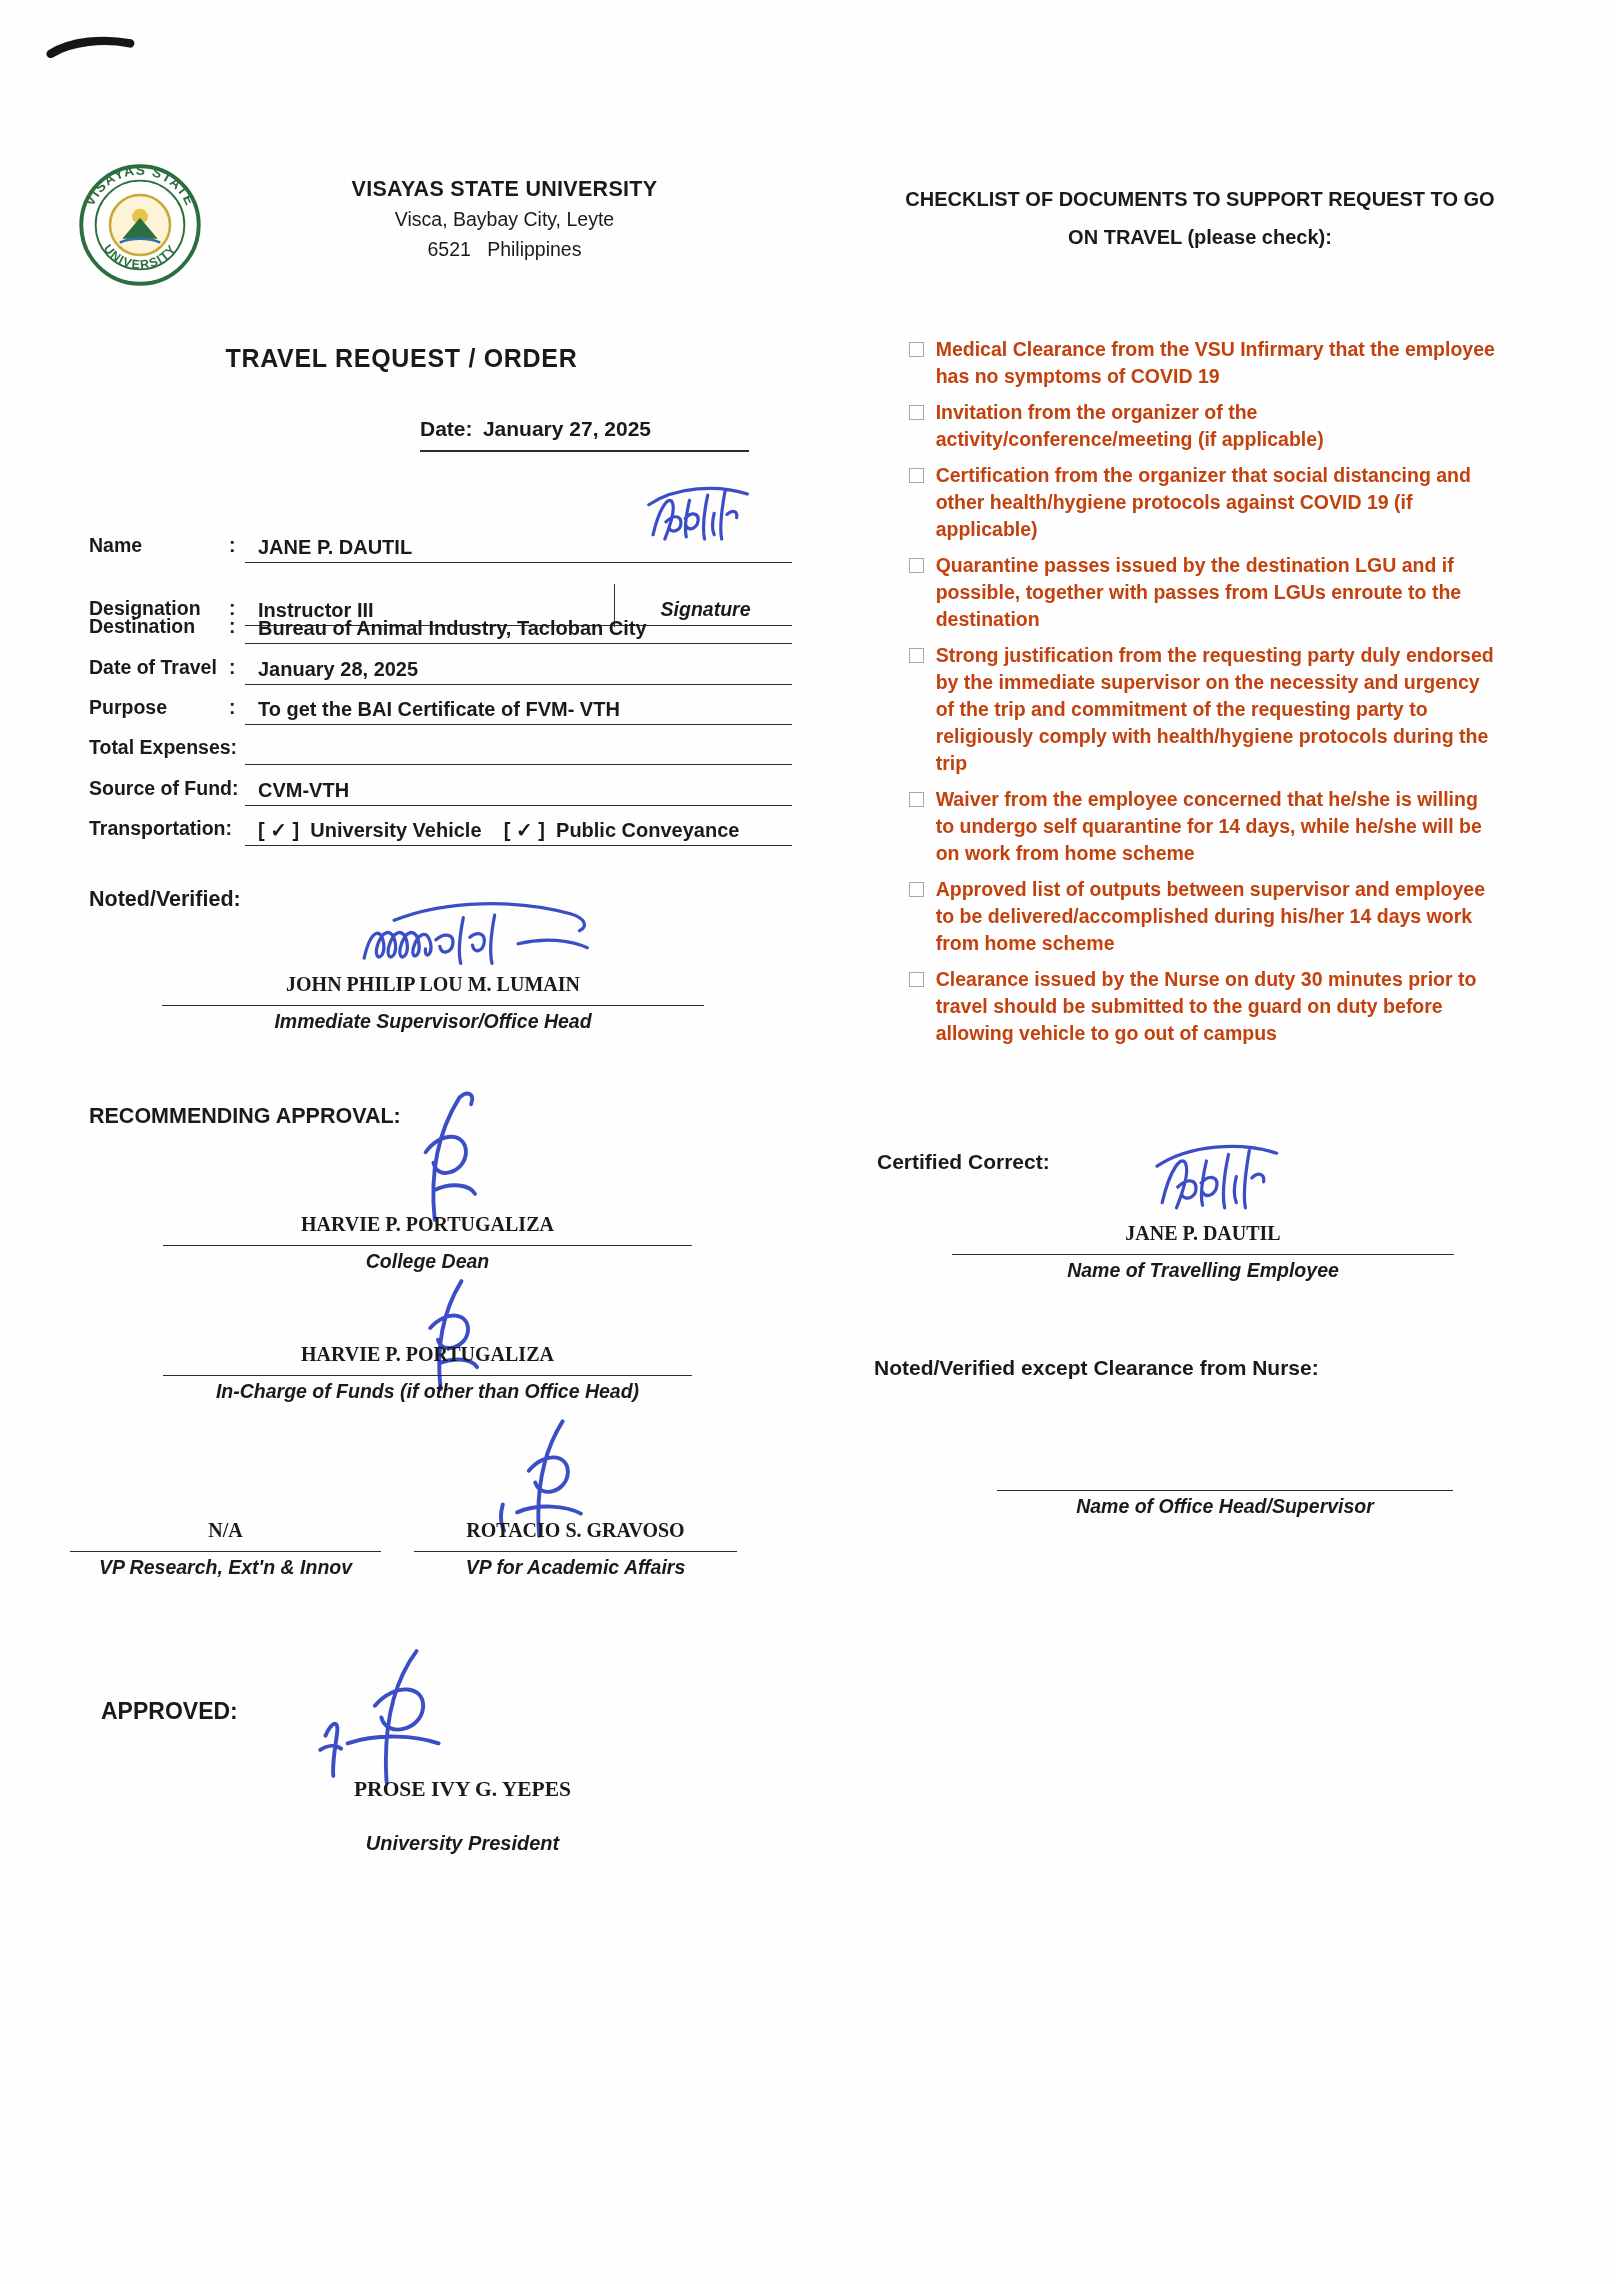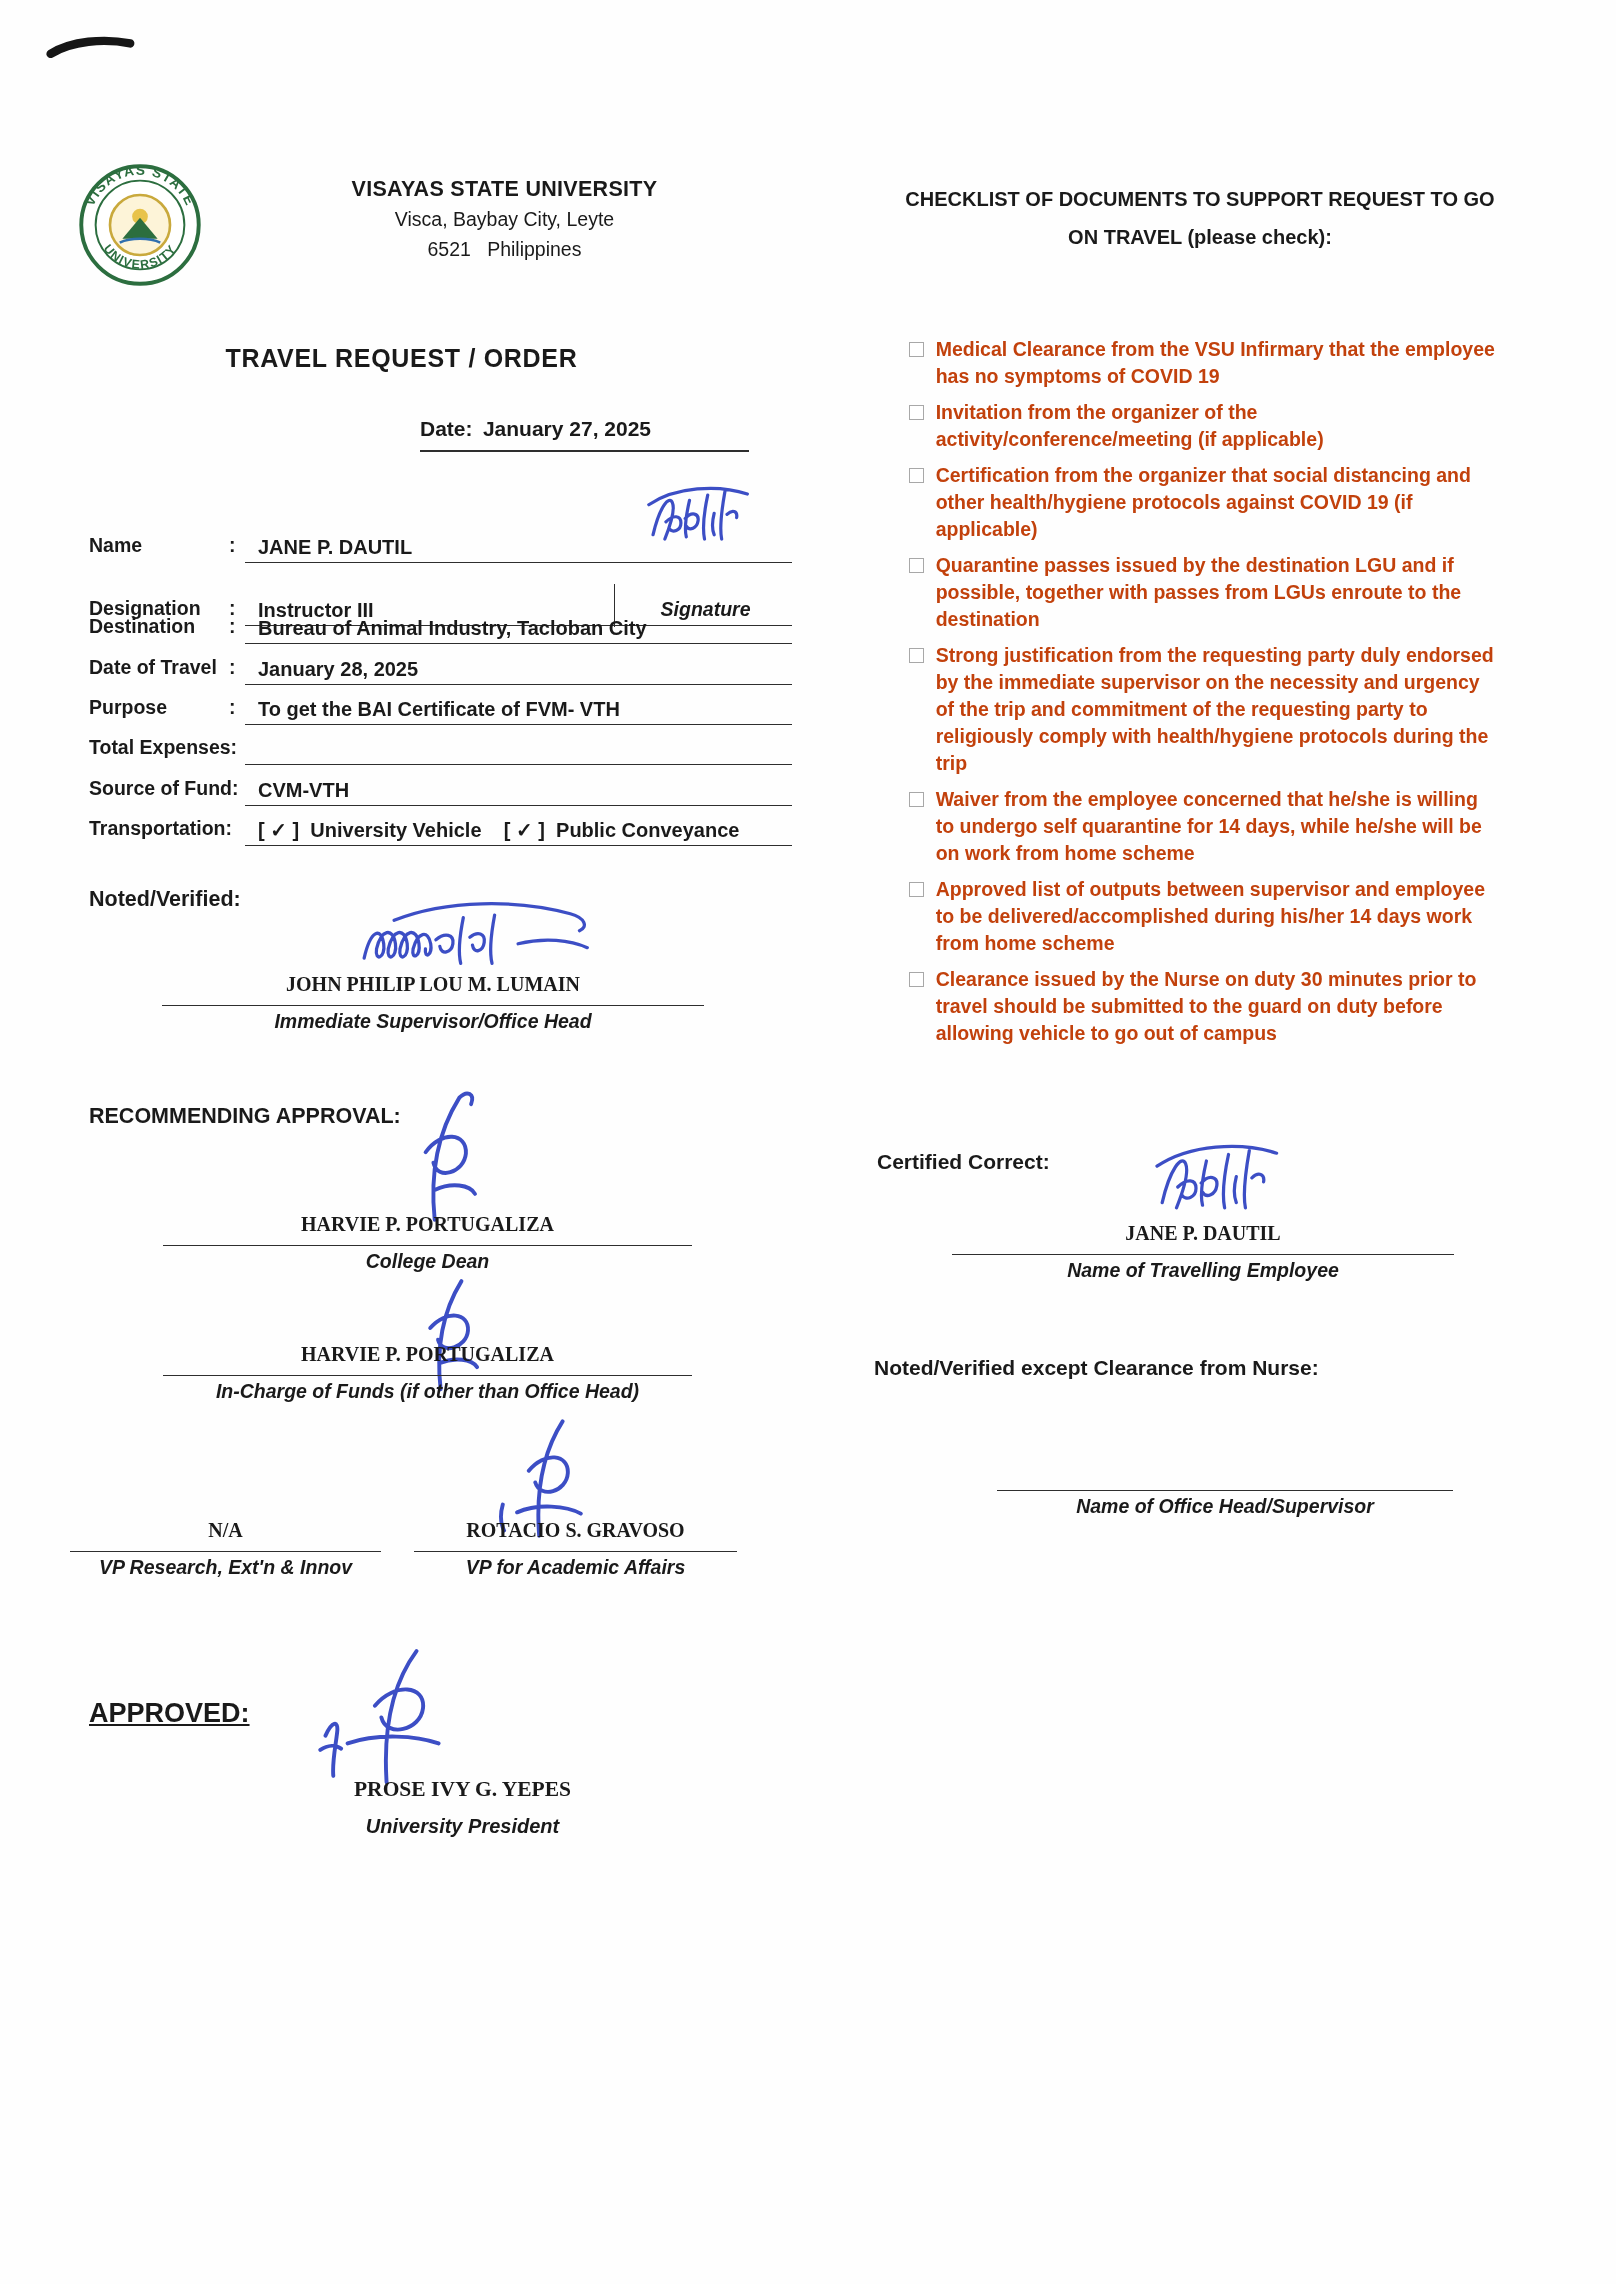--- a/index.html
+++ b/index.html
@@ -177,29 +177,29 @@
   <div class="sigblock" style="left:70px;top:1519px;width:311px;">
     <span class="signame">N/A</span>
     <span class="sigcap">VP Research, Ext'n &amp; Innov</span>
   </div>
 
   <div class="sigblock" style="left:414px;top:1519px;width:323px;">
     <span class="signame">ROTACIO S. GRAVOSO</span>
     <span class="sigcap">VP for Academic Affairs</span>
   </div>
 
-  <div class="abs sec-label" style="left:89px;top:1698px;font-size:27px;text-decoration:underline;">APPROVED:</div>
+  <div class="abs sec-label" style="left:101px;top:1698px;font-size:23px;">APPROVED:</div>
 
   <svg class="abs" style="left:306px;top:1638px;" width="195" height="166" viewBox="0 0 300 255">
     <path class="ink" stroke-width="6" d="M170,20 C136,66 118,130 124,222 M106,104 C136,68 184,72 180,108 C176,142 124,154 116,122 M64,162 C110,146 170,150 204,162 M30,150 C40,128 50,126 48,144 C46,164 40,190 42,212 M22,172 C34,164 46,164 54,170"></path>
   </svg>
 
   <div class="sigblock" style="left:241px;top:1777px;width:443px;">
     <span class="signame nounderline" style="font-size:21.5px;">PROSE IVY G. YEPES</span>
-    <span class="sigcap" style="font-weight:700;font-size:20px;">University President</span>
+    <span class="sigcap" style="font-weight:700;font-size:20px;margin-top:17px;">University President</span>
   </div>
 
   <div class="abs center checklist-title" style="left:894px;top:180px;width:612px;">CHECKLIST OF DOCUMENTS TO SUPPORT REQUEST TO GO ON TRAVEL (please check):</div>
 
   <ul class="checklist abs" style="left:909px;top:336px;width:590px;">
     <li>
       <span class="cbox"></span>
       <span class="ctext">Medical Clearance from the VSU Infirmary that the employee has no symptoms of COVID 19</span>
     </li>
     <li>

